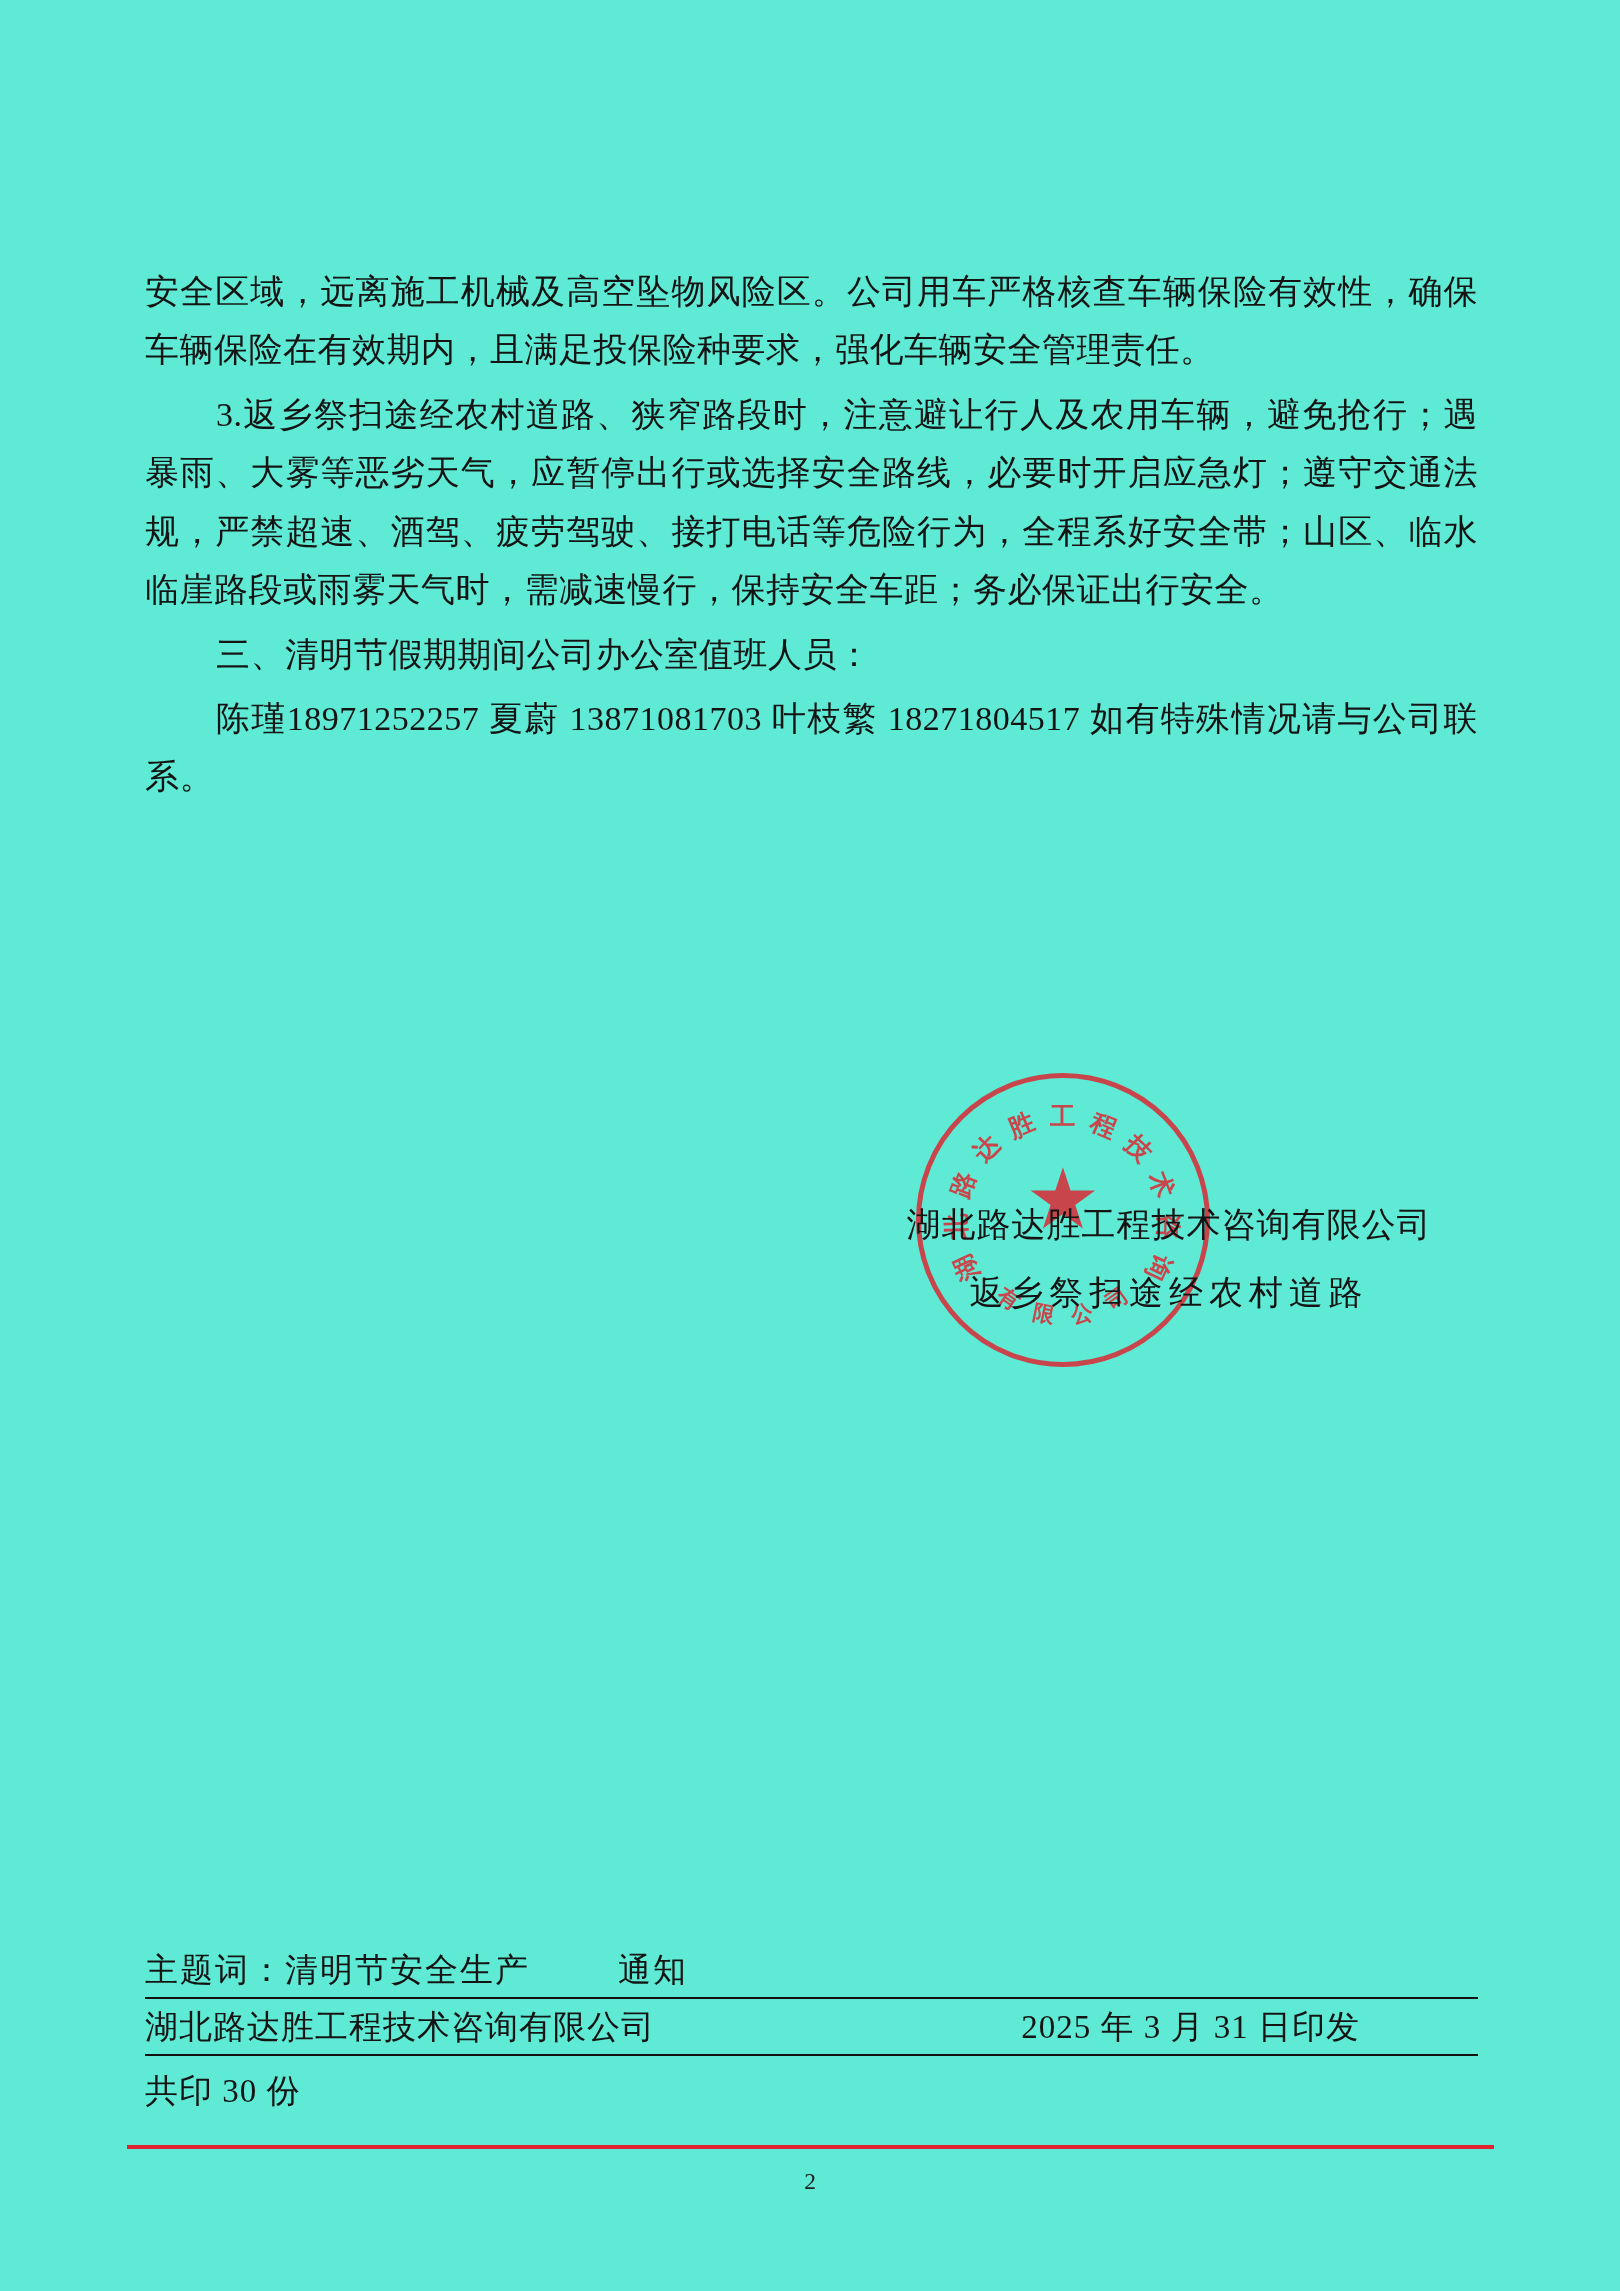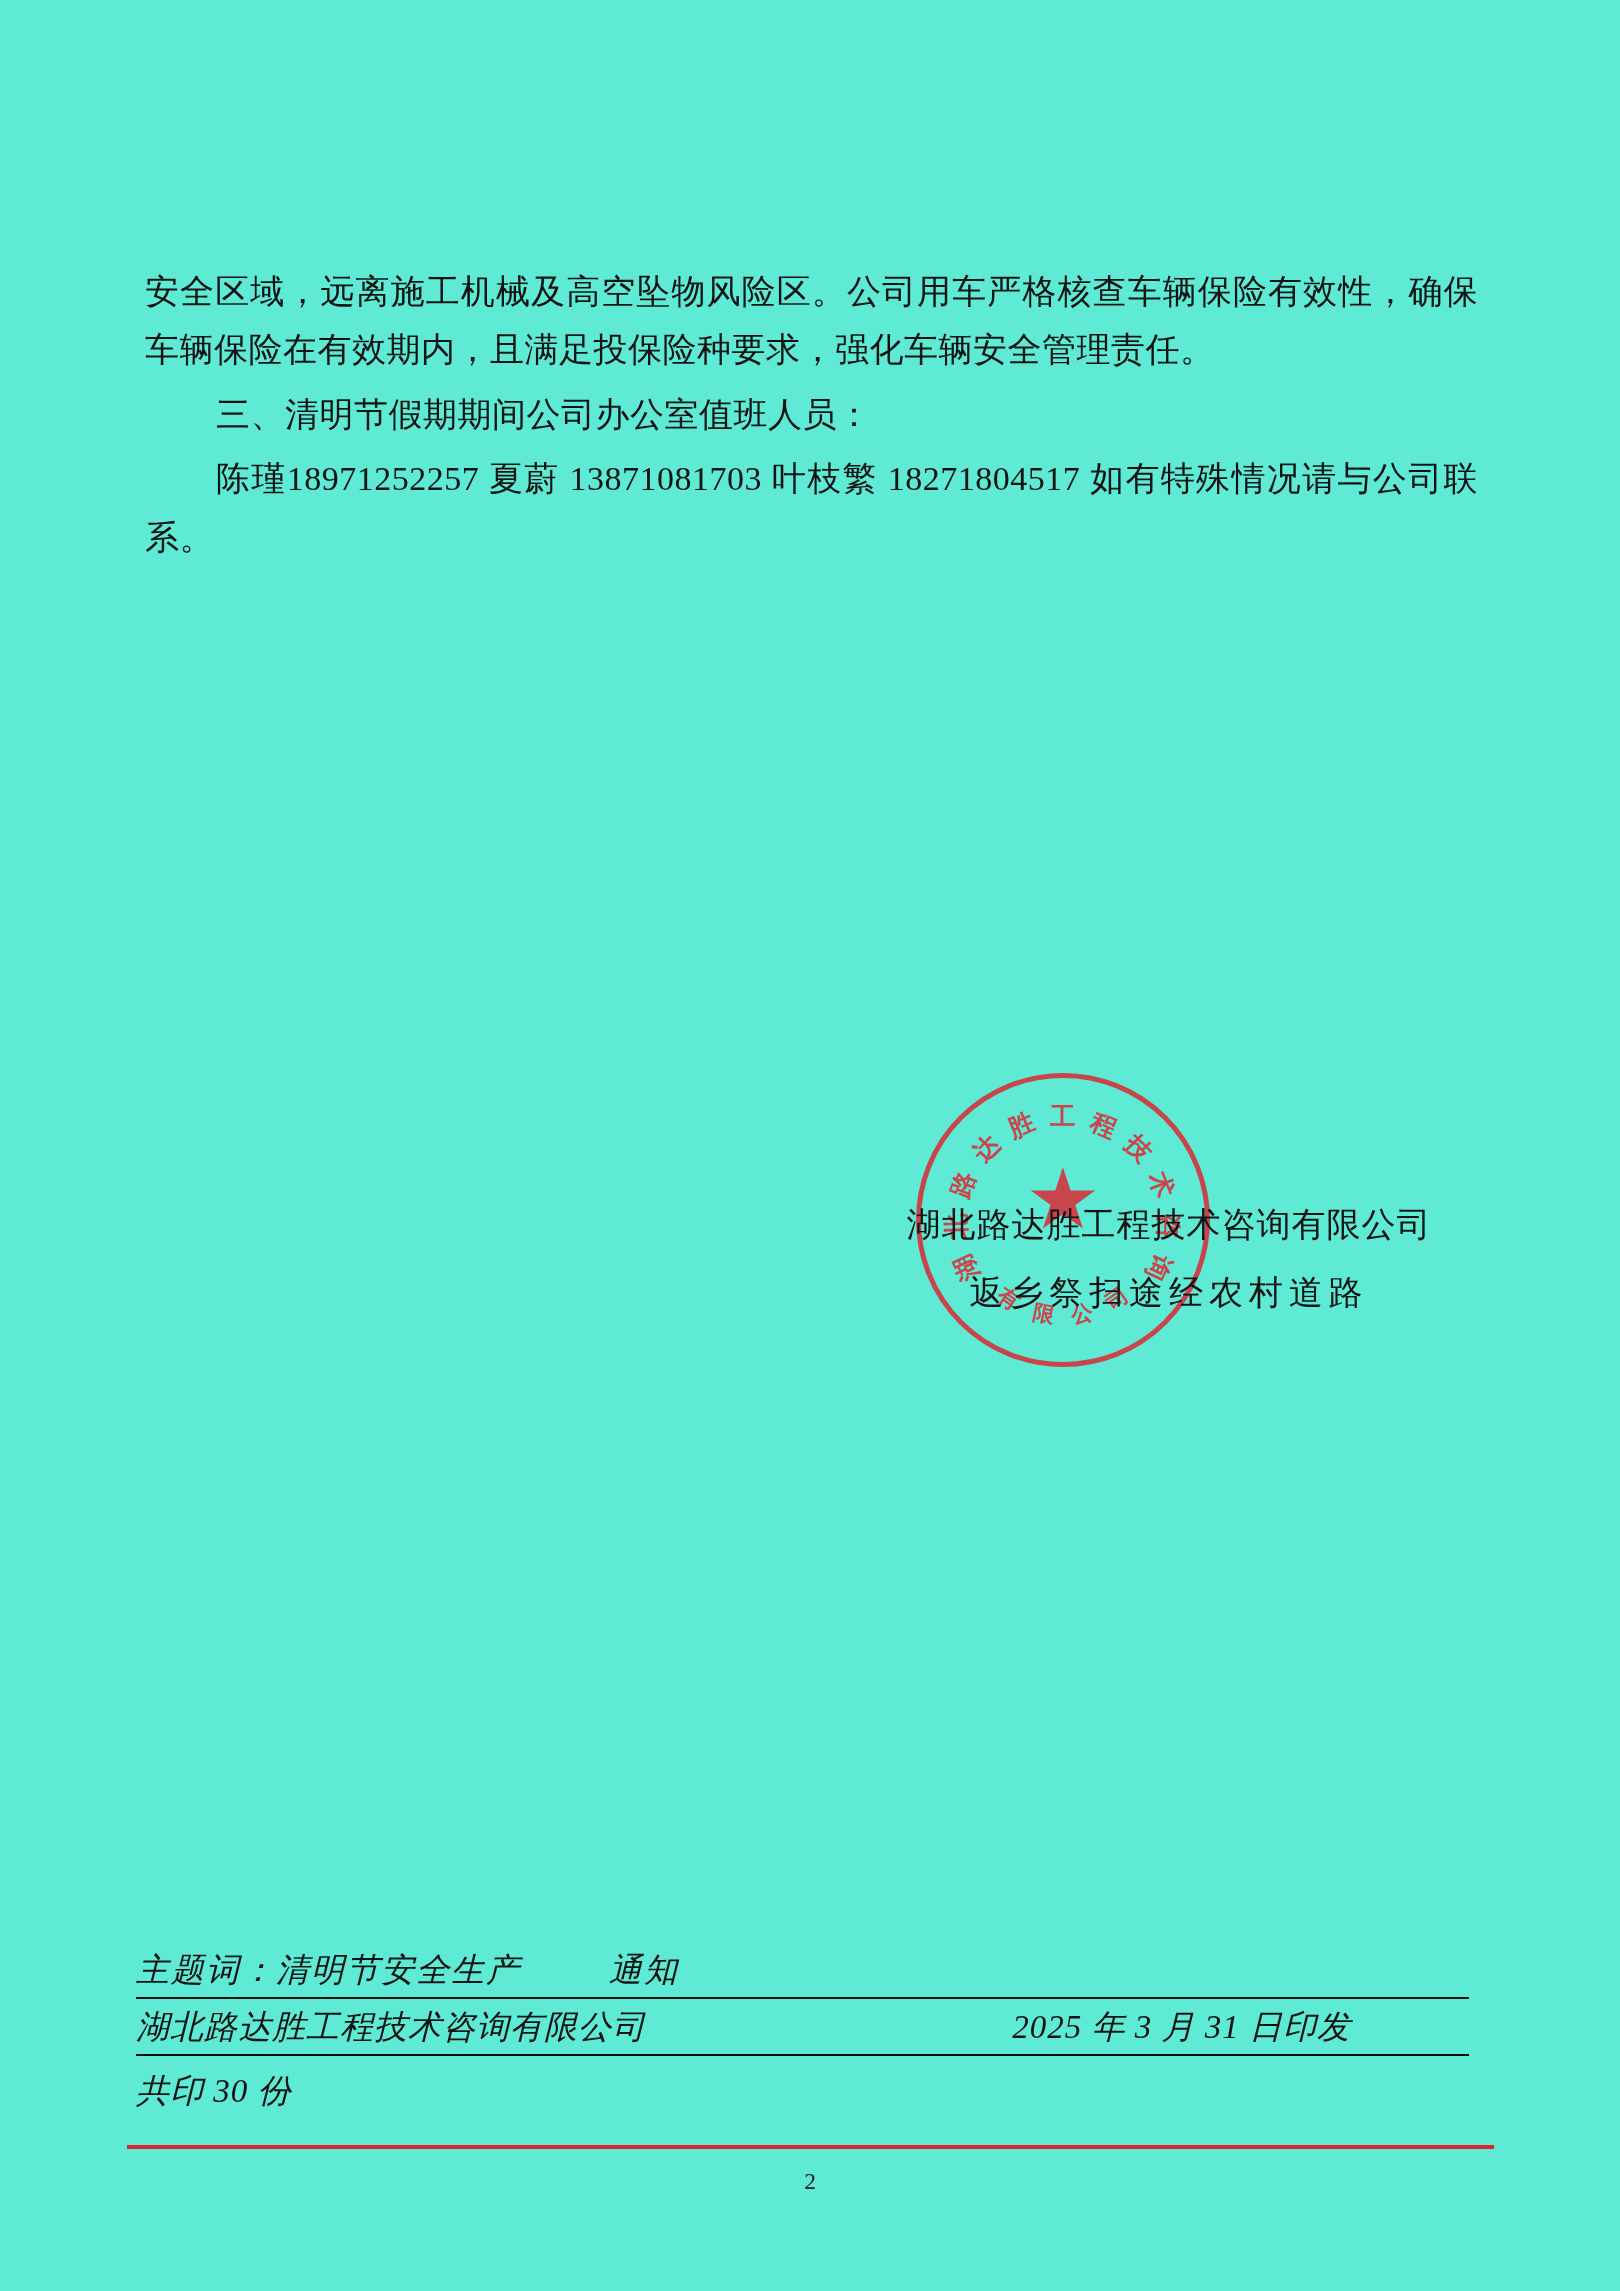--- a/index.html
+++ b/index.html
@@ -116,26 +116,25 @@
     width: 25.5px;
     margin-left: -12.7px;
     margin-top: -12.7px;
     text-align: center;
     transform-origin: 50% 50%;
   }
 
   
   .footer {
     position: absolute;
-    left: 136px;
+    left: 145px;
     top: 1916px;
     width: 1333px;
     font-size: 33px;
     font-family: "Liberation Serif", "DejaVu Serif", serif;
-    font-style: italic;
   }
   .footer-row {
     display: flex;
     align-items: flex-end;
     border-bottom: 2px solid #111;
     padding-bottom: 3.9px;
     margin-bottom: 5.9px;
     min-height: 45px;
   }
   .kw-label {
@@ -191,20 +190,21 @@
     color: #222;
   }
 </style>
 </head>
 <body>
 
 <div class="page">
 
   <div class="body-area">
     <p class="para">安全区域，远离施工机械及高空坠物风险区。公司用车严格核查车辆保险有效性，确保车辆保险在有效期内，且满足投保险种要求，强化车辆安全管理责任。</p>
+    <p class="para indent">3.返乡祭扫途经农村道路、狭窄路段时，注意避让行人及农用车辆，避免抢行；遇暴雨、大雾等恶劣天气，应暂停出行或选择安全路线，必要时开启应急灯；遵守交通法规，严禁超速、酒驾、疲劳驾驶、接打电话等危险行为，全程系好安全带；山区、临水临崖路段或雨雾天气时，需减速慢行，保持安全车距；务必保证出行安全。</p>
     <p class="para indent">三、清明节假期期间公司办公室值班人员：</p>
     <p class="para indent">陈瑾18971252257  夏蔚 13871081703 叶枝繁 18271804517 如有特殊情况请与公司联系。</p>
   </div>
 
   <div class="seal">
     <div class="seal-star">
         <span>★</span>
       </div>
     <div class="seal-top-text" id="seal-top">
         <div class="ch" style="transform: translate(-96px, 45px) rotate(-115deg);">湖</div>

